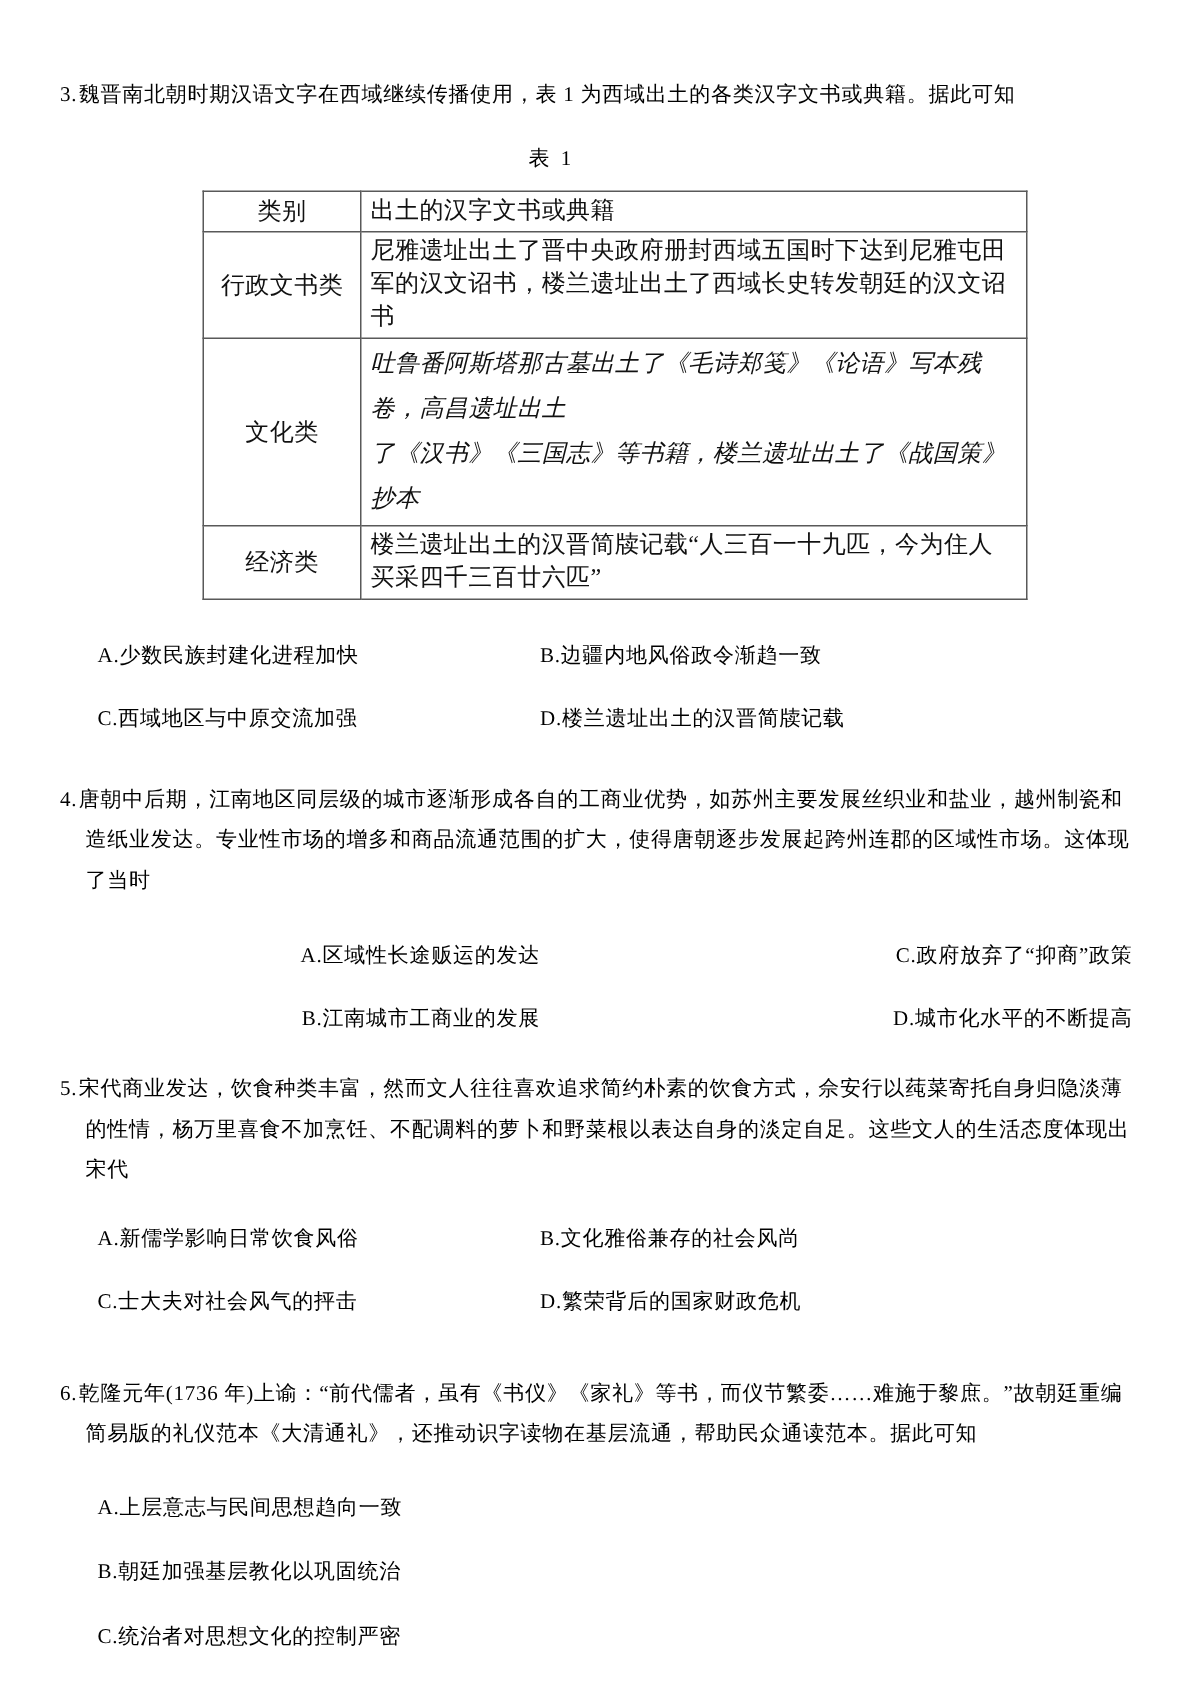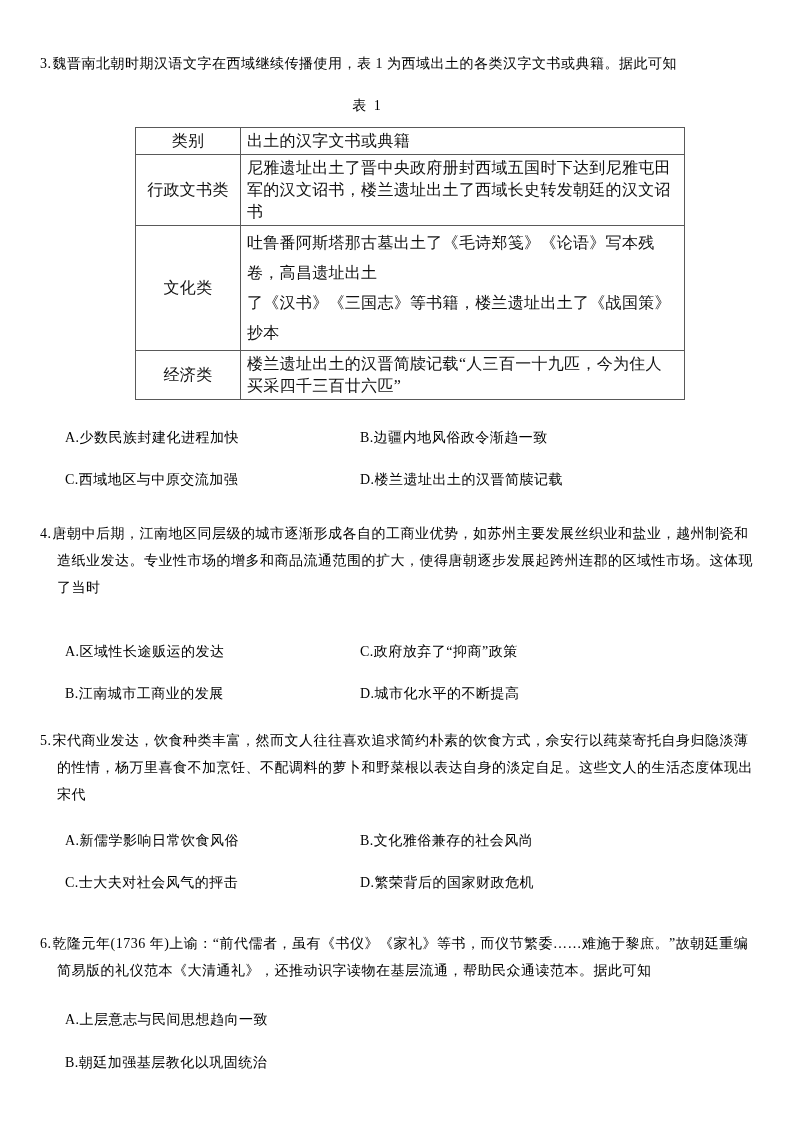--- a/index.html
+++ b/index.html
@@ -22,32 +22,32 @@
   table.doc-table th, table.doc-table td {
     border:1px solid #595959; font-weight:normal;
     padding:2px 6px; vertical-align:middle;
   }
   col.c1 { width:105px; }
   td.cat, th.cat { text-align:center; }
   td.cnt, th.cnt { text-align:left; white-space:pre-line; line-height:22px; }
   tr.hrow  { height:25px; }
   tr.r-admin { height:47px; }
   tr.r-cult  { height:67px; }
-  tr.r-cult td.cnt { line-height:30px; }
+  tr.r-cult td.cnt { line-height:30px;font-style:italic; }
   tr.r-econ  { height:33px; }
   .opts2 {
     display:grid; grid-template-columns:295px auto;
     row-gap:27px; margin:30px 0 0 25px; line-height:15px;
   }
   .opts1 { margin:28px 0 0 25px; line-height:15px; }
   .opts1 .opt { margin-bottom:28px; }
   .mt-q4 { margin-top:33px; }
   .mt-q5 { margin-top:26px; }
   .mt-q6 { margin-top:40px; }
-  .opts2.o-q4 { margin-top:43px; }
+  .opts2.o-q4 { margin-top:29px;text-align:right; }
   .opts2.o-q5 { margin-top:25px; }
 </style>
 </head>
 <body>
 
 <div class="page">
 
   <p class="stem"><span class="qnum">3.</span><span>魏晋南北朝时期汉语文字在西域继续传播使用，表 1 为西域出土的各类汉字文书或典籍。据此可知</span></p>
 
   <div class="tbl-title">表 1</div>
@@ -101,15 +101,16 @@
     <div class="opt">B.文化雅俗兼存的社会风尚</div>
     <div class="opt">C.士大夫对社会风气的抨击</div>
     <div class="opt">D.繁荣背后的国家财政危机</div>
   </div>
 
   <p class="stem mt-q6"><span class="qnum">6.</span><span>乾隆元年(1736 年)上谕：“前代儒者，虽有《书仪》《家礼》等书，而仪节繁委……难施于黎庶。”故朝廷重编简易版的礼仪范本《大清通礼》，还推动识字读物在基层流通，帮助民众通读范本。据此可知</span></p>
 
   <div class="opts1">
     <div class="opt">A.上层意志与民间思想趋向一致</div>
     <div class="opt">B.朝廷加强基层教化以巩固统治</div>
+    <div class="opt">C.统治者对思想文化的控制严密</div>
   </div>
 
 </div>
 
 </body></html>

